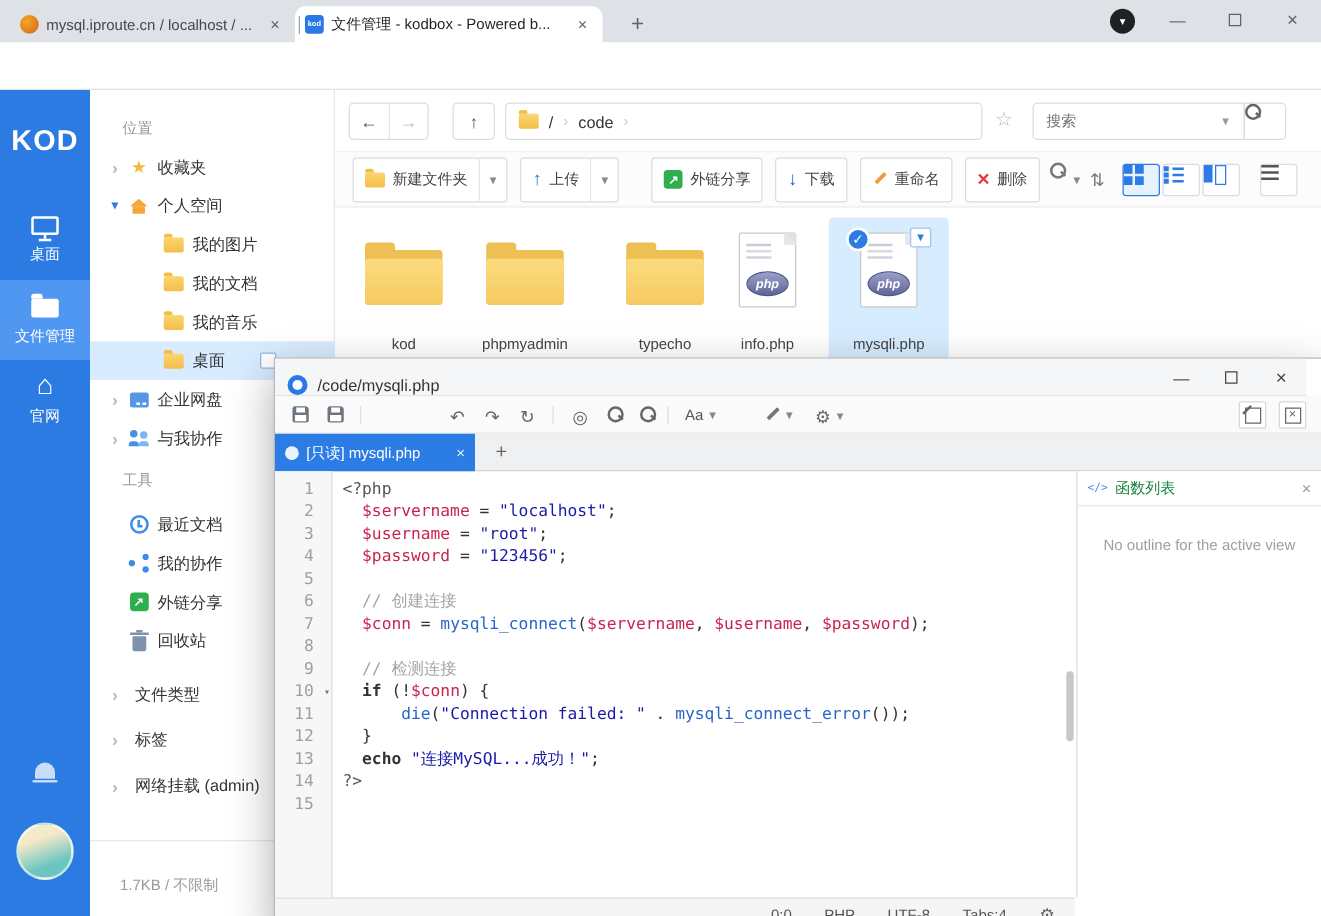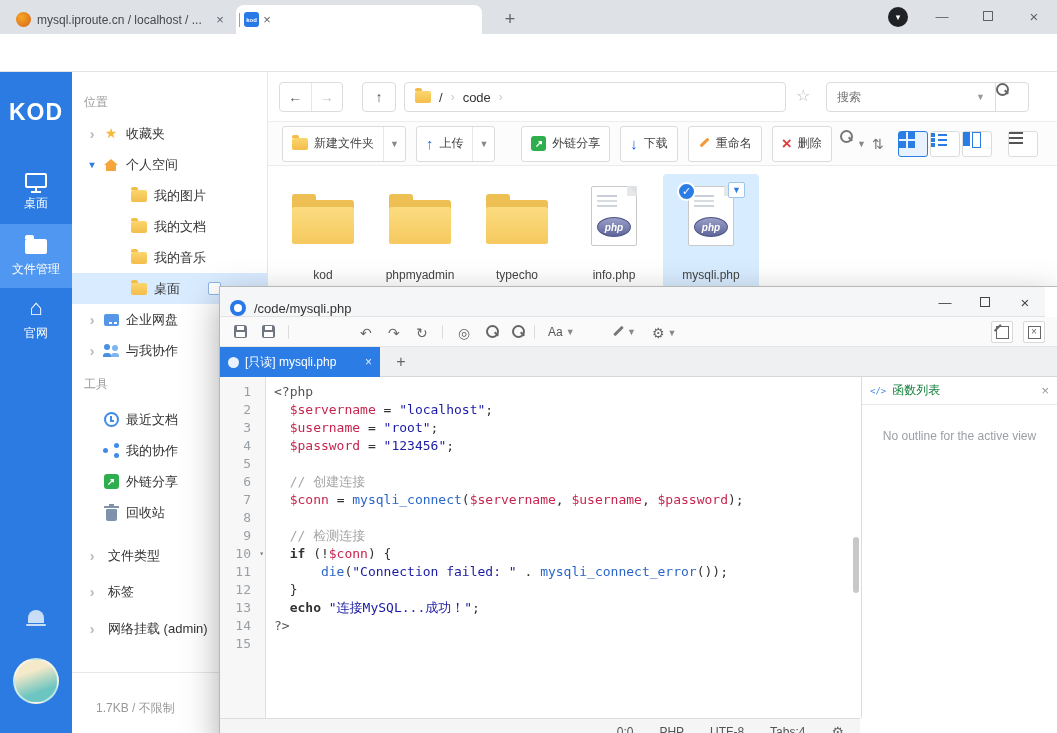--- a/index.html
+++ b/index.html
@@ -54,21 +54,21 @@
 .ic-home-icon::before{content:"⌂";font-size:22px;color:#fff;line-height:20px}
 .ic-apps-icon{position:relative;width:18px;height:18px}
 .ic-apps-icon::before{content:"";position:absolute;left:0;top:0;width:7px;height:7px;background:#fff;border-radius:1px;box-shadow:11px 0 0 #fff,0 11px 0 #fff,11px 11px 0 #fff}
 .rail-bell{position:absolute;left:28px;top:538px}
 .ic-bell-icon{width:16px;height:13px;background:#c9ddf7;border-radius:8px 8px 0 0;position:relative;display:inline-block}
 .ic-bell-icon::after{content:"";position:absolute;bottom:-3px;left:-2px;width:20px;height:2px;background:#c9ddf7;border-radius:1px}
 .rail-avatar{position:absolute;left:13px;top:586px;width:46px;height:46px;border-radius:50%;background:linear-gradient(160deg,#f4e9c8 30%,#6cc5c0 72%);border:2px solid rgba(255,255,255,.55)}
 
 .tree{position:absolute;left:72px;top:0;width:196px;height:661px;background:#fff;border-right:1px solid #e8e8e8}
 .trow{position:absolute;left:0;width:196px;height:31px;display:flex;align-items:center}
-.thead{position:absolute;left:0;width:196px;height:24px;display:flex;align-items:center;color:#999;font-size:12px;padding-left:12px}
+.thead{position:absolute;left:0;width:196px;height:24px;display:flex;align-items:center;color:#999;font-size:12px;padding-left:26px}
 .trow.sel{background:#d9ebff}
 .chev{position:absolute;left:14px;width:12px;text-align:center;color:#b9b9b9;font-size:14px;font-weight:bold;line-height:1}
 .chev.open{color:#2b7ce5;font-size:10px}
 .tico{position:absolute;left:30px;width:18px;display:flex;justify-content:center}
 .trow.d1 .tico{left:58px}
 .tlabel{position:absolute;left:54px;font-size:13px;color:#333;white-space:nowrap}
 .trow.d1 .tlabel{left:82px}
 .trow.noicon .tlabel{left:36px}
 .minibox{position:absolute;left:136px;top:9px;width:13px;height:13px;background:#fff;border:1px solid #8ab6e8;border-radius:2px}
 .treediv{position:absolute;left:0;top:600px;width:196px;height:1px;background:#e8e8e8}
@@ -212,20 +212,21 @@
 
 <div class="tabstrip">
   <div id="tabs">
       <div class="btab">
         <span class="fav mysql-favicon"></span>
         <span class="btitle">mysql.iproute.cn / localhost / ...</span>
         <span class="bclose">×</span>
       </div>
       <div class="btab active">
         <span class="fav kodbox-favicon">kod</span>
+        <span class="btitle">文件管理 - kodbox - Powered b...</span>
         <span class="bclose">×</span>
       </div>
     </div>
   <div class="tabsep"></div>
   <div class="newtab">+</div>
   <div class="circlebtn">▾</div>
   <div class="winbtn wb-min">—</div>
   <div class="winbtn wb-max">
       <span class="maxsq"></span>
     </div>
@@ -456,21 +457,21 @@
         </div>
         <div class="fitem" style="left: 104px;">
           <div class="iconbox">
             <div class="bigfolder">
               <div class="bf-back"></div>
               <div class="bf-front"></div>
             </div>
           </div>
           <div class="fname">phpmyadmin</div>
         </div>
-        <div class="fitem" style="left: 201px; text-decoration: underline;">
+        <div class="fitem" style="left: 216px; text-decoration: underline;">
           <div class="iconbox">
             <div class="bigfolder">
               <div class="bf-back"></div>
               <div class="bf-front"></div>
             </div>
           </div>
           <div class="fname">typecho</div>
         </div>
         <div class="fitem" style="left: 298px;">
           <div class="iconbox">

